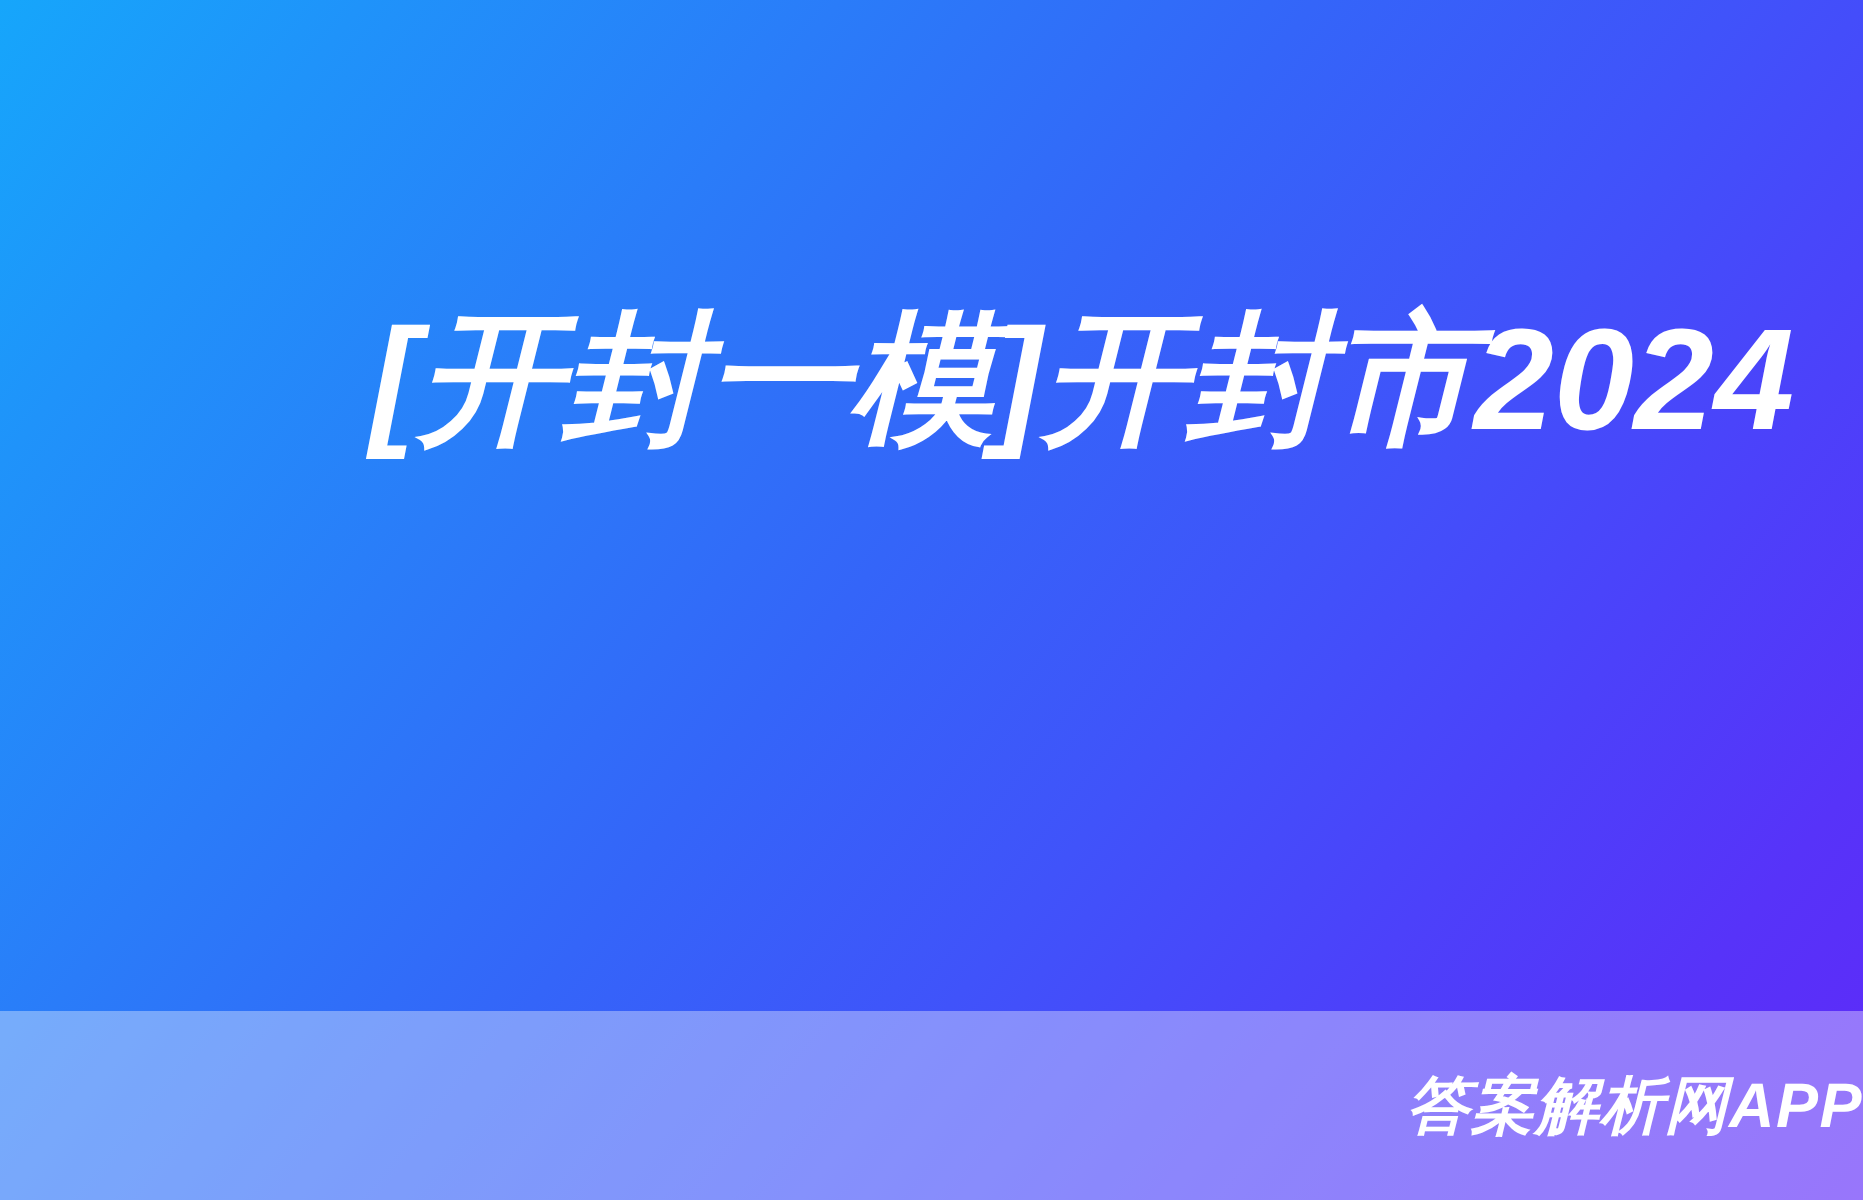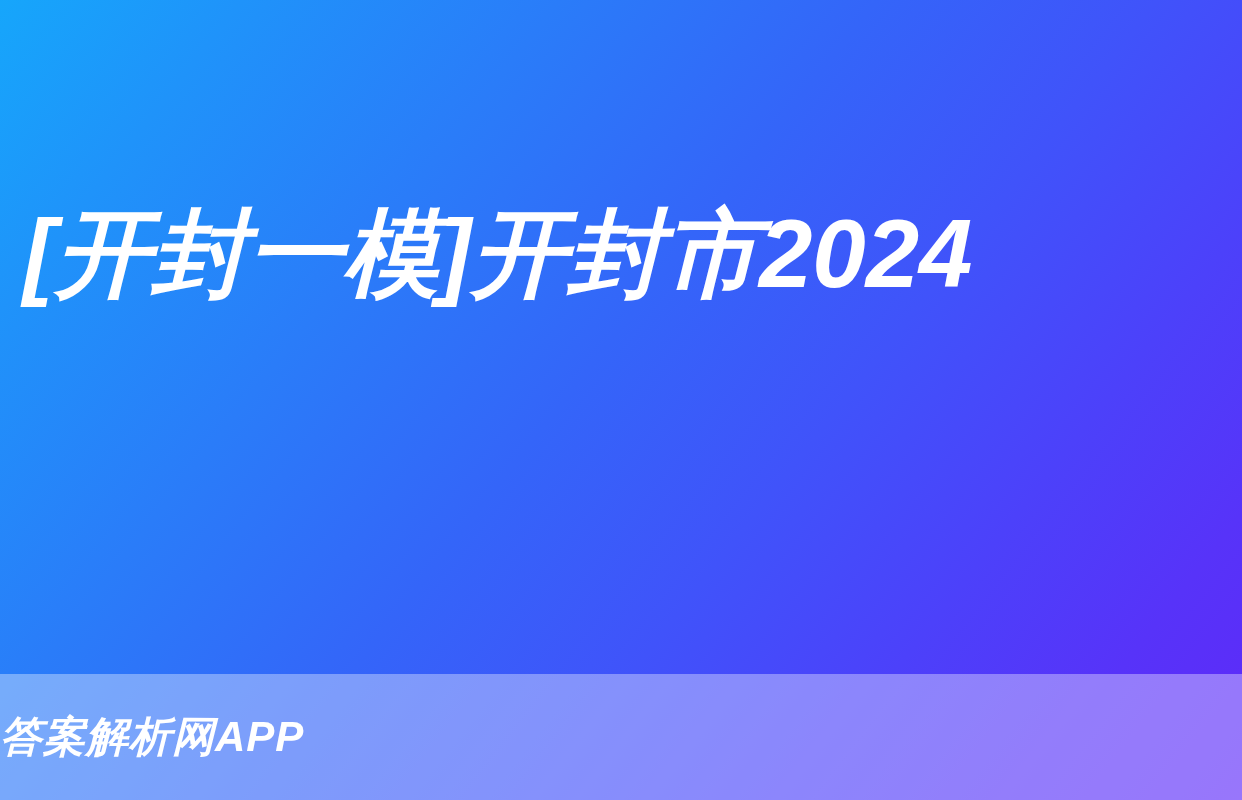--- a/index.html
+++ b/index.html
@@ -28,22 +28,22 @@
   }
 
   
   .title-block {
     position: absolute;
     left: 0;
     right: 0;
     top: 176px;
     width: 1242px;
     box-sizing: border-box;
-    padding: 0 23px;
-    text-align: left;
+    padding: 0 46px;
+    text-align: right;
   }
   .title-line {
     display: block;
     color: #ffffff;
     font-size: 96px;
     line-height: 155px;
     font-weight: 700;
     font-style: italic;
     letter-spacing: 0px;
     white-space: nowrap;
@@ -56,21 +56,21 @@
   
   .footer-band {
     position: absolute;
     left: 0;
     bottom: 0;
     width: 1242px;
     height: 126px;
     background: rgba(255, 255, 255, 0.36);
     display: flex;
     align-items: center;
-    justify-content: flex-start;
+    justify-content: flex-end;
   }
   .footer-text {
     color: #ffffff;
     font-size: 42px;
     line-height: 44px;
     font-weight: 700;
     font-style: italic;
     letter-spacing: 1px;
     white-space: nowrap;
     user-select: none;

